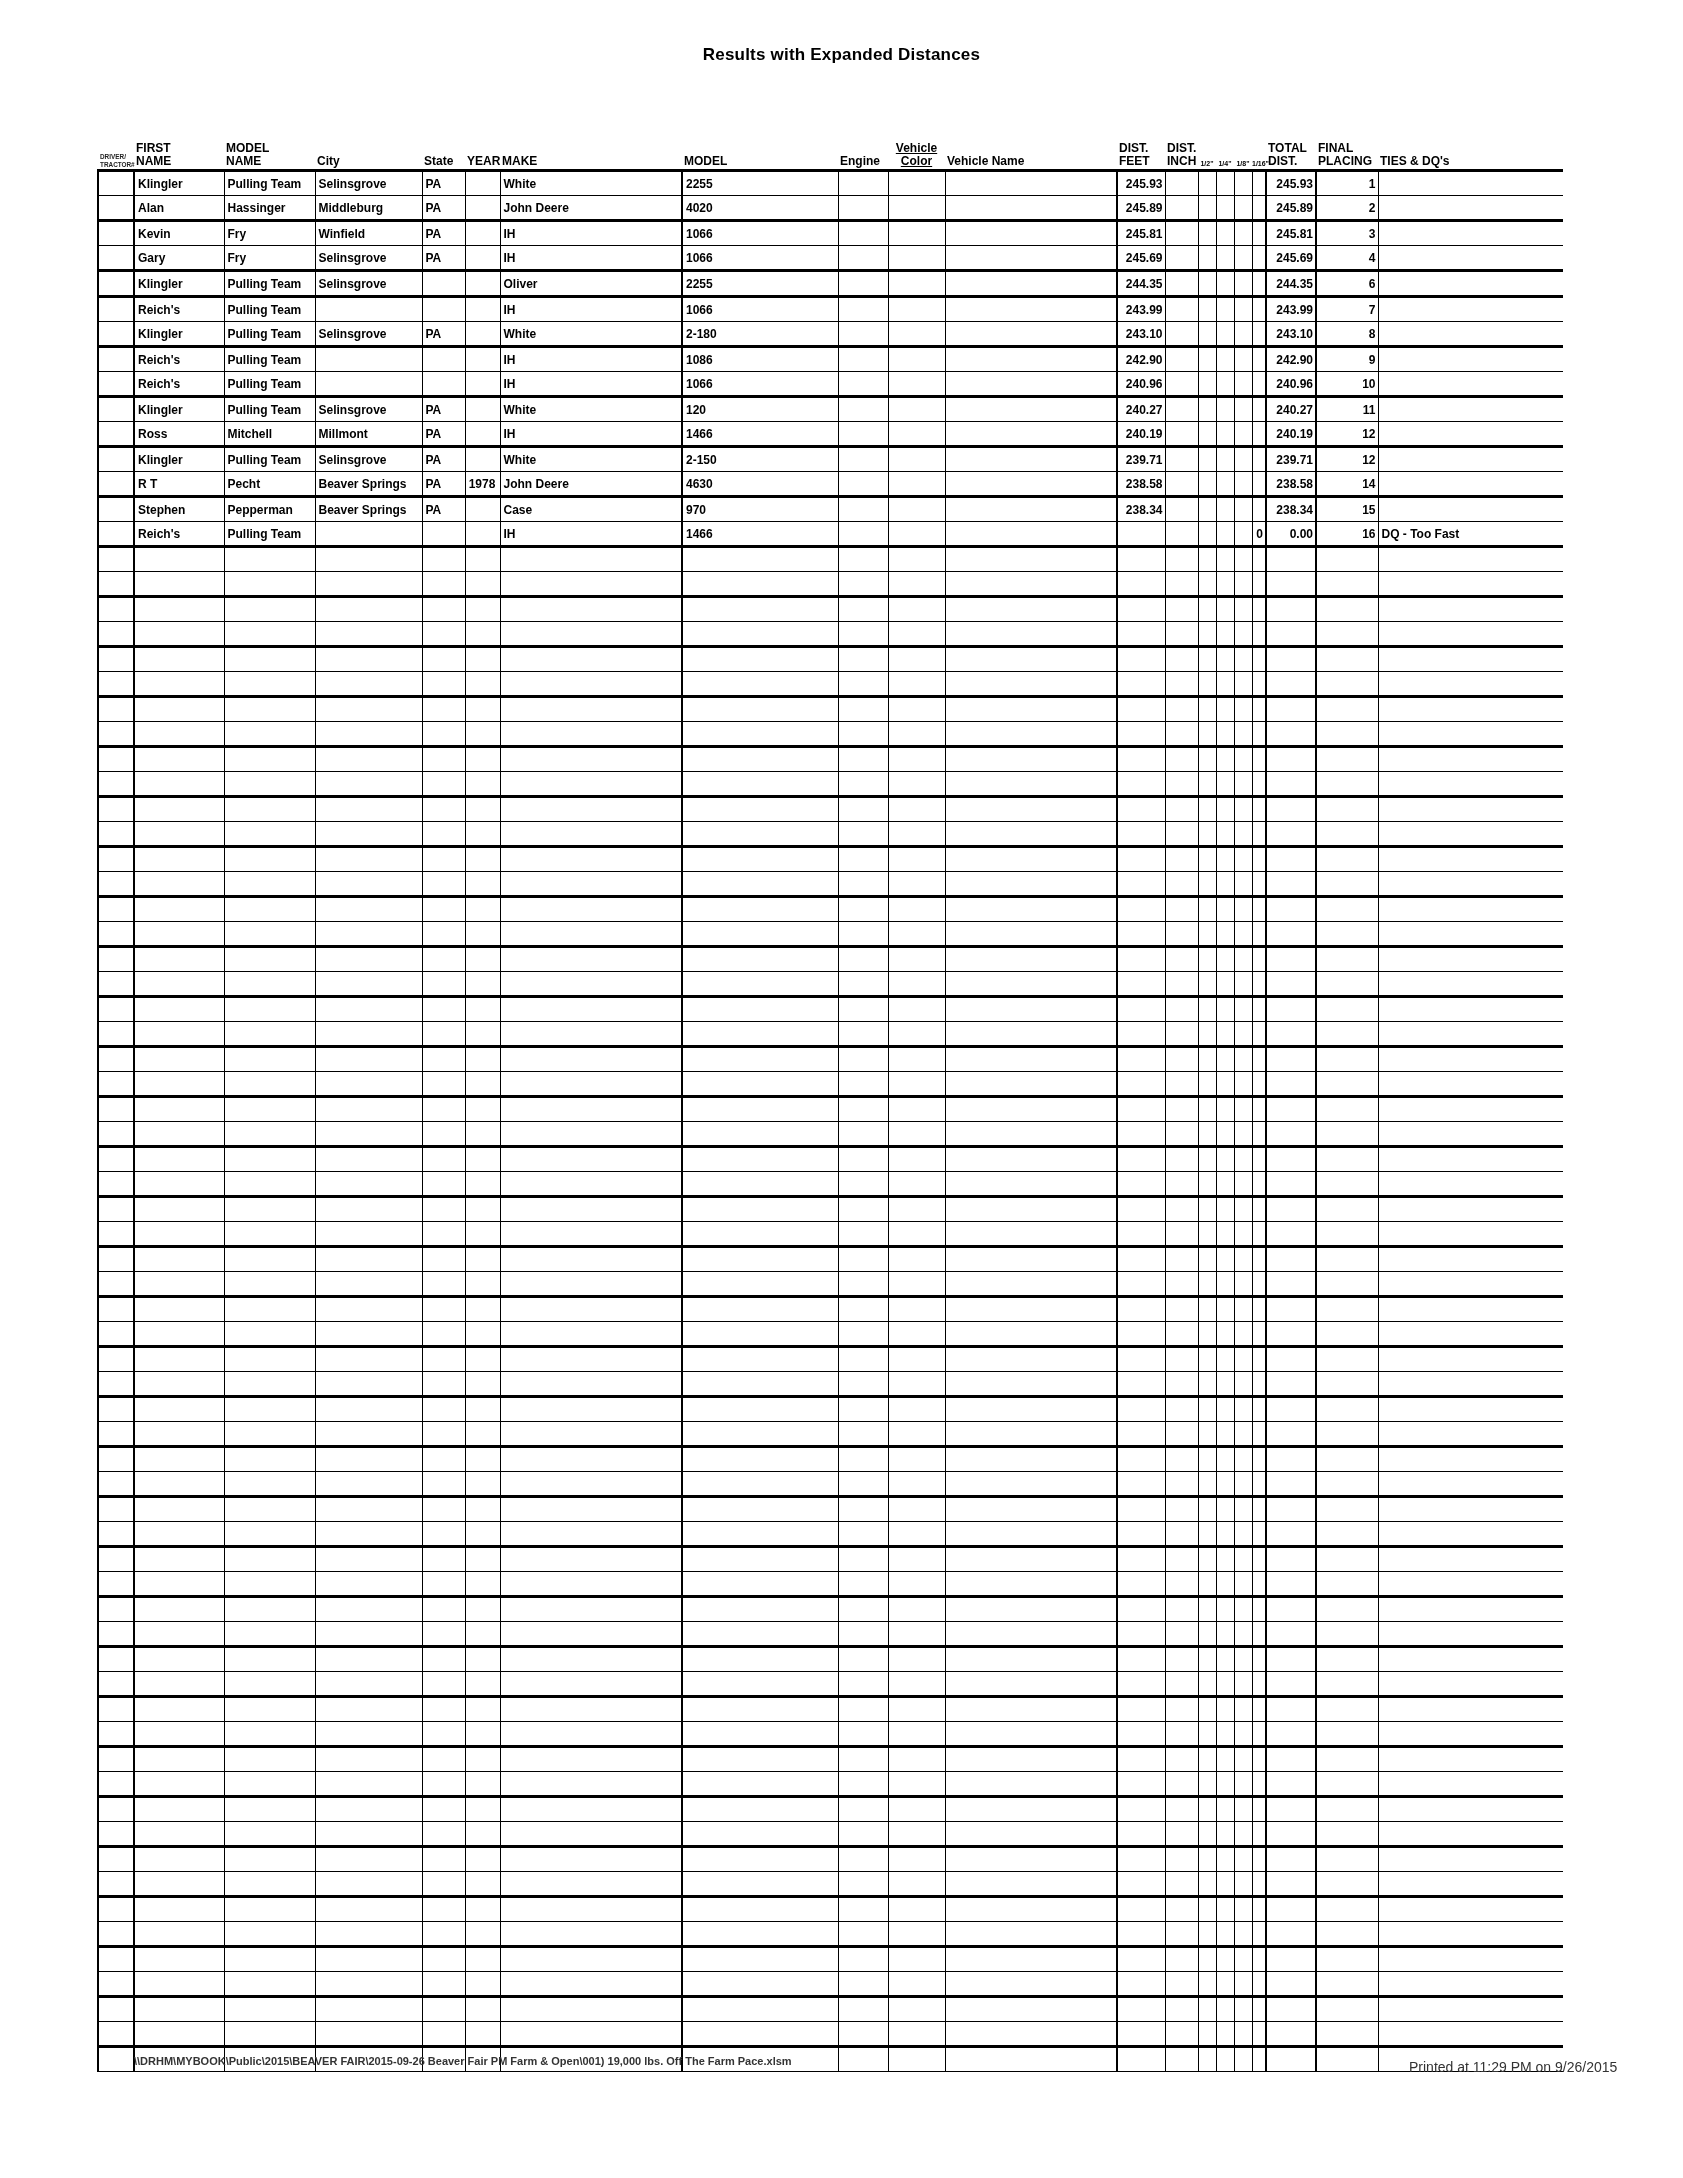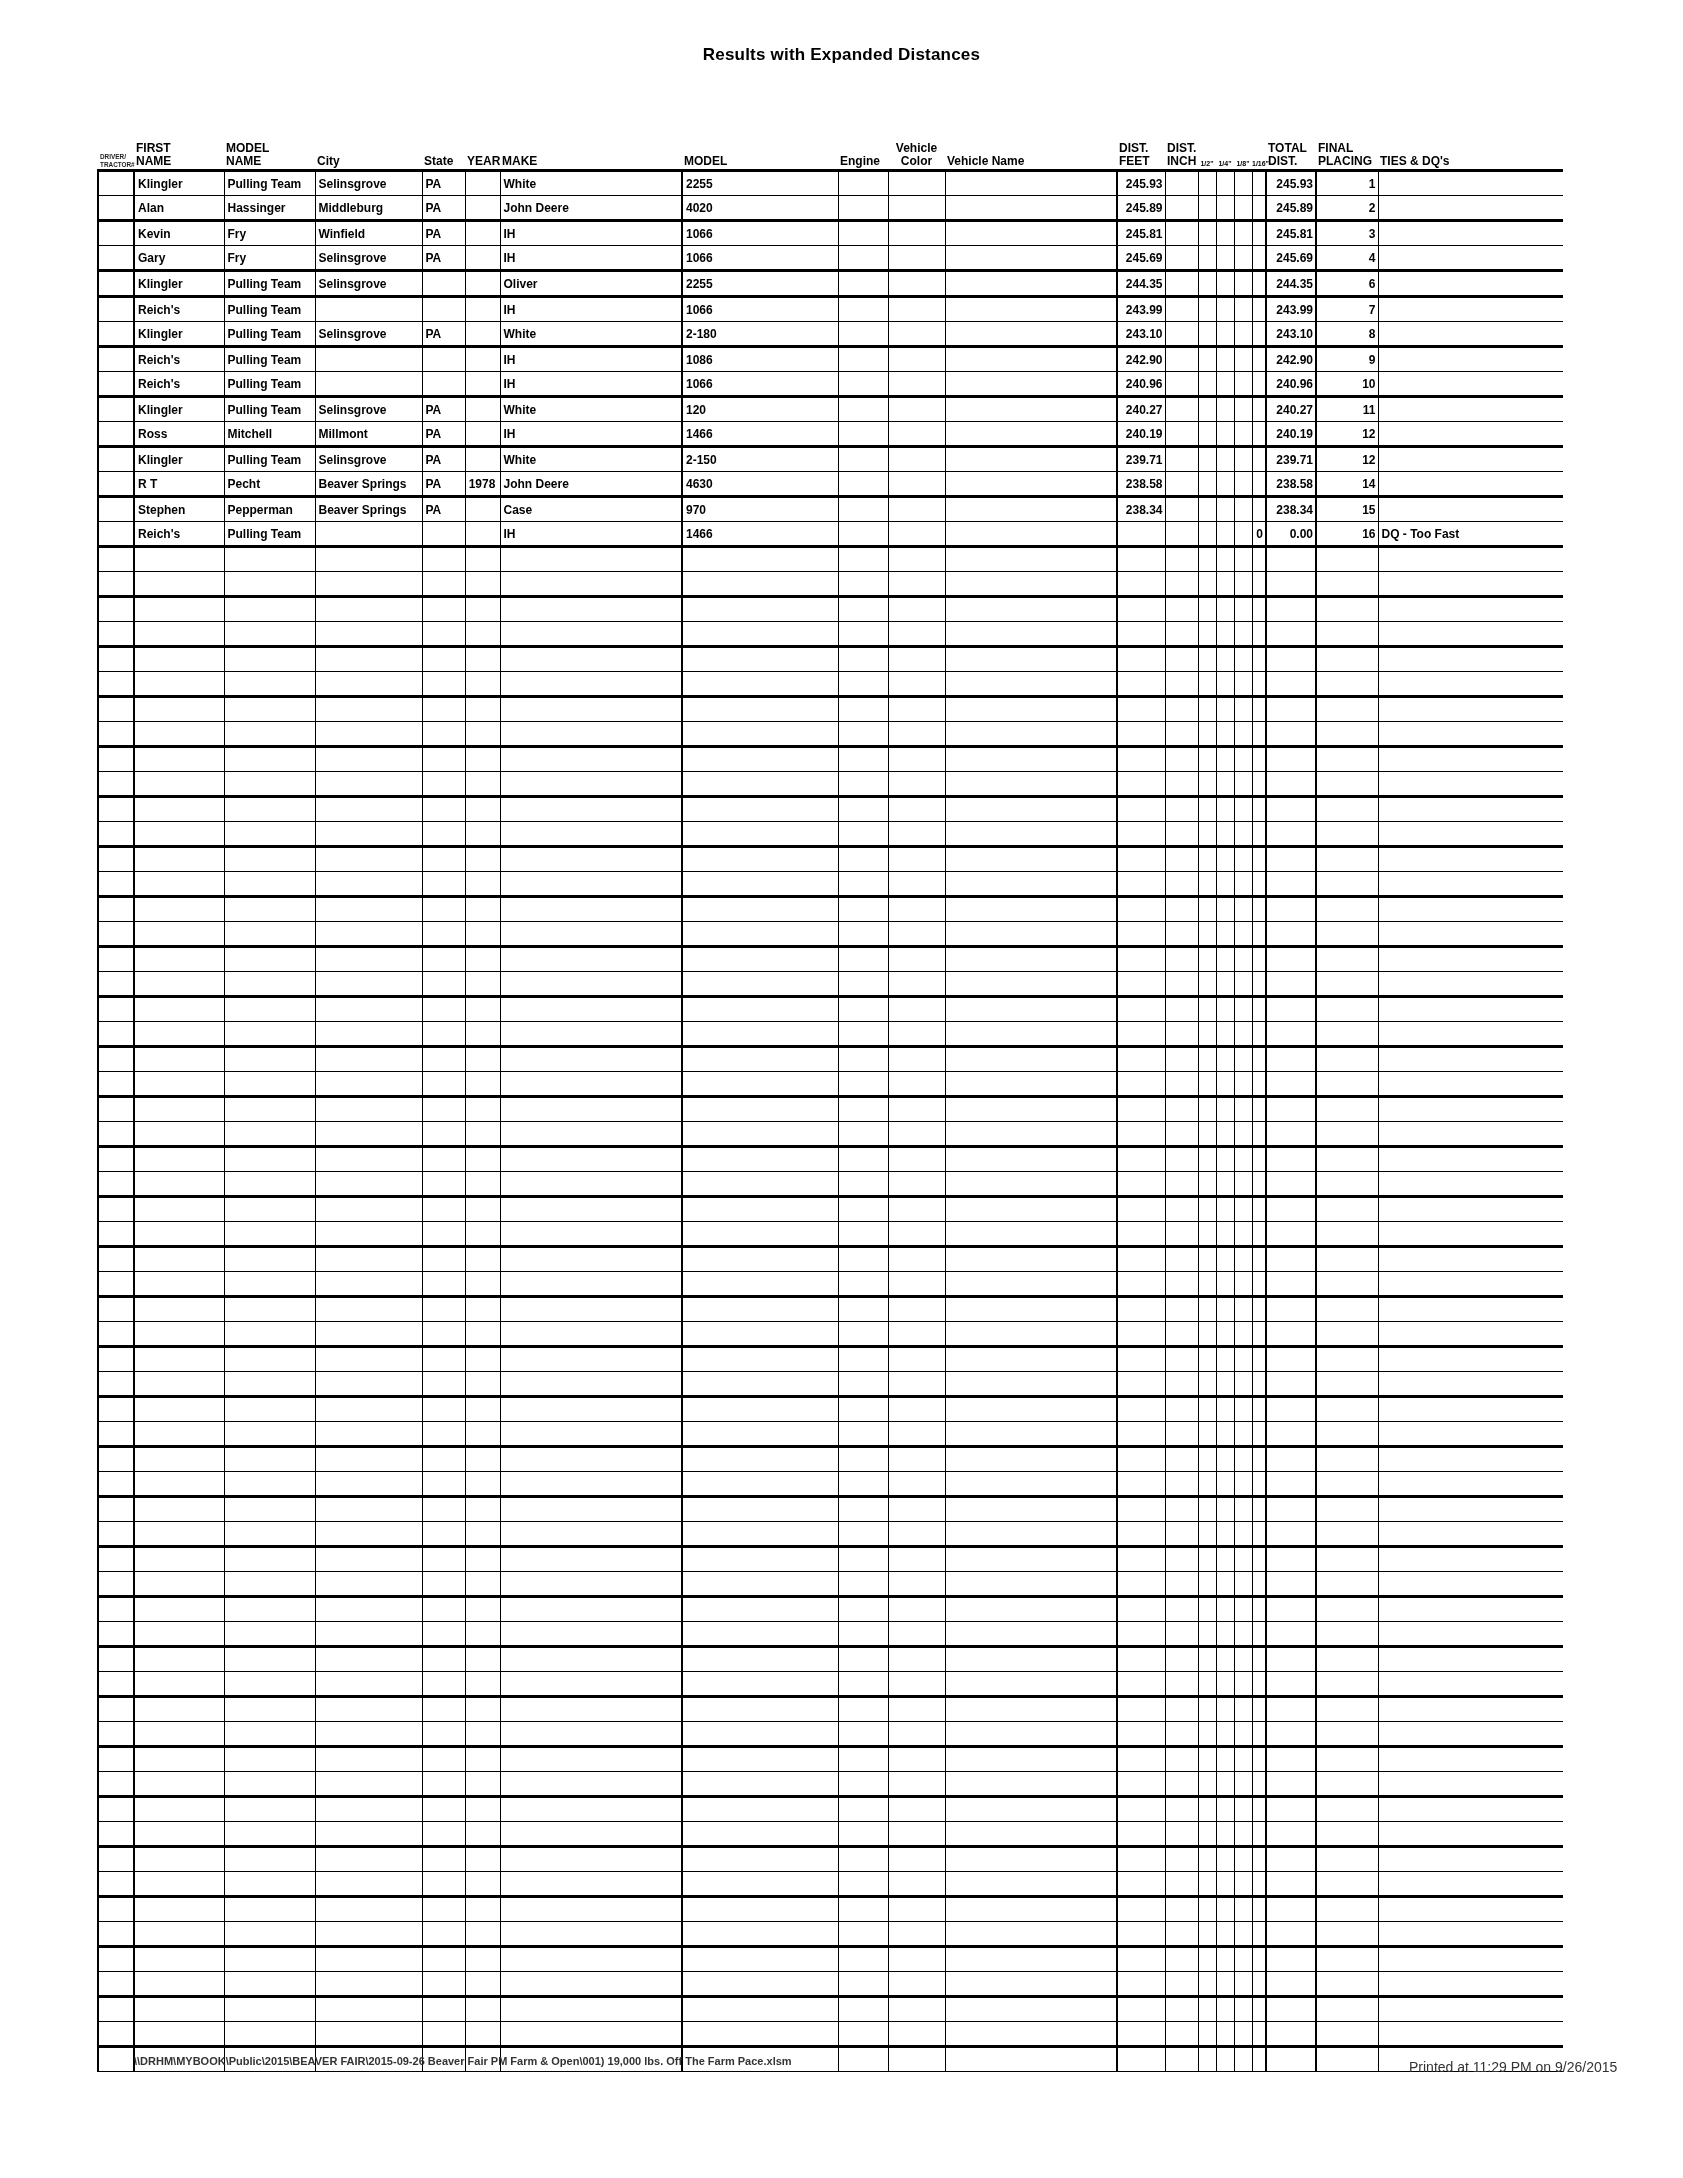--- a/index.html
+++ b/index.html
@@ -8,21 +8,21 @@
   .title-block{position:absolute;top:42px;left:0;width:1683px;text-align:center;}
   .title-block div{font-size:17px;font-weight:bold;line-height:26px;letter-spacing:0.2px;}
   table.results{position:absolute;left:97px;top:142px;width:1464px;
                 border-collapse:collapse;table-layout:fixed;}
   
   th{border:none;border-bottom:3px solid #000;font-size:12px;font-weight:bold;
      text-align:left;vertical-align:bottom;white-space:pre-line;line-height:13px;
      padding:0 0 1px 2px;overflow:visible;margin-left:12px;}
   th.hd{font-size:6.4px;line-height:7.4px;font-weight:bold;color:#222;}
   th.ht{font-size:7px;text-align:center;padding-left:0;line-height:8px;}
-  th.hc{text-align:center;padding-left:0;}
+  th.hc{text-align:center;padding-left:0;text-decoration:underline;}
   td{border:1px solid #000;border-top:none;font-size:12px;font-weight:bold;
      padding:0 2px 0 3px;white-space:nowrap;overflow:hidden;height:23px;
      vertical-align:middle;}
   tbody tr{height:24px;}
   tr.ge td{border-bottom-width:3px;}
   td.vl2{border-left-width:2px;}
   td.num{text-align:right;padding-left:1px;padding-right:2px;}
   td.ctr{text-align:center;padding-left:1px;}
   td.last{border-right:none;}
   td:first-child{border-left-width:2px;}

